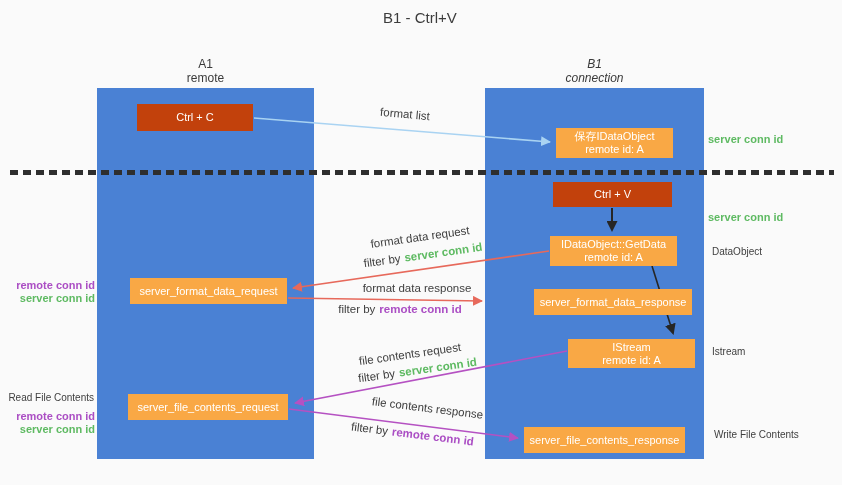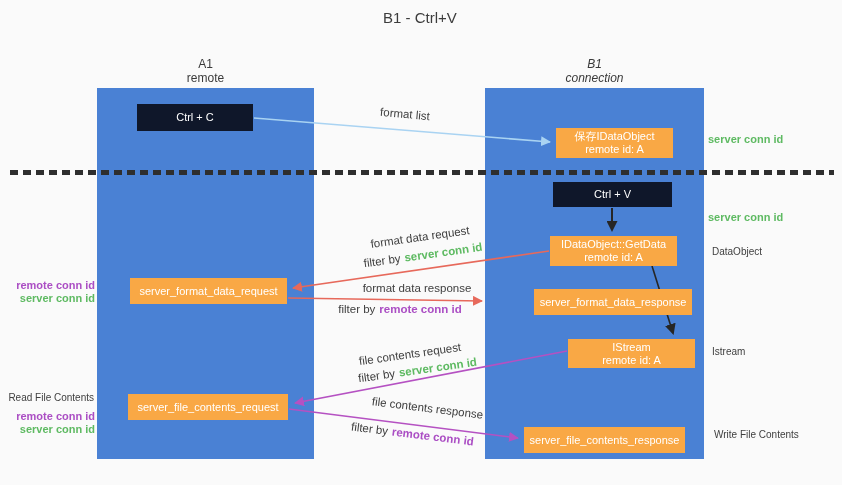--- a/index.html
+++ b/index.html
@@ -15,21 +15,21 @@
   .lifeline{position:absolute;top:88px;height:371px;background:#4a81d4;}
   .lifeline.left{left:97px;width:217px;}
   .lifeline.right{left:485px;width:219px;}
 
   .dotted{position:absolute;left:10px;right:8px;top:170px;height:5px;
           background:repeating-linear-gradient(90deg,#2e2e2e 0 8px,transparent 8px 13px);}
 
   .box{position:absolute;display:flex;flex-direction:column;align-items:center;justify-content:center;
        color:#ffffff;font-size:11px;line-height:13px;text-align:center;}
   .box.orange{background:#f9a845;}
-  .box.green{background:#0f172a;}
+  .box.green{background:#c2410c;}
 
   .alabel{position:absolute;font-size:11.5px;color:#404040;text-align:center;white-space:nowrap;}
   .green-t{color:#5eba62;font-weight:bold;}
   .purple-t{color:#ab4ec4;font-weight:bold;}
   .dark-t{color:#404040;}
   .gap{margin-left:4px;}
 
   .side-label{position:absolute;font-size:10px;white-space:nowrap;}
   .side-stack{position:absolute;text-align:right;font-size:11px;line-height:13px;font-weight:bold;}
 

